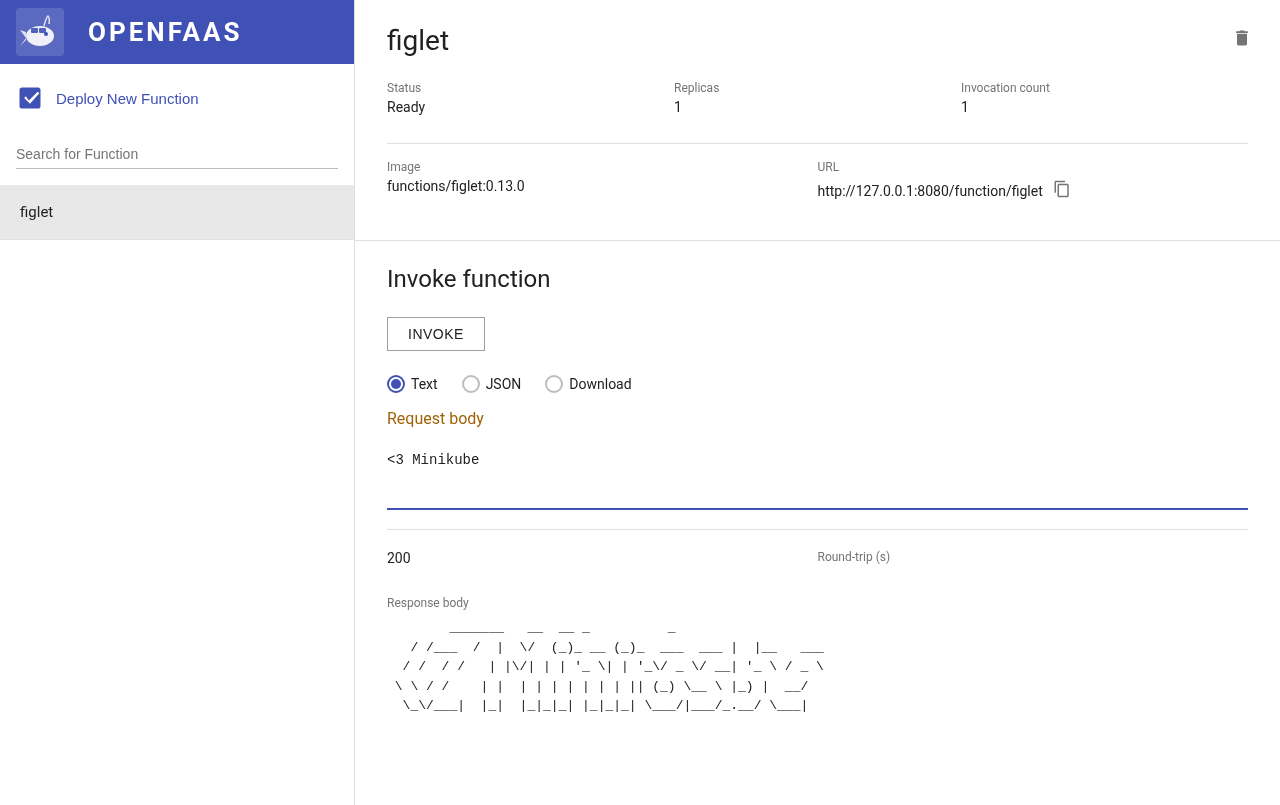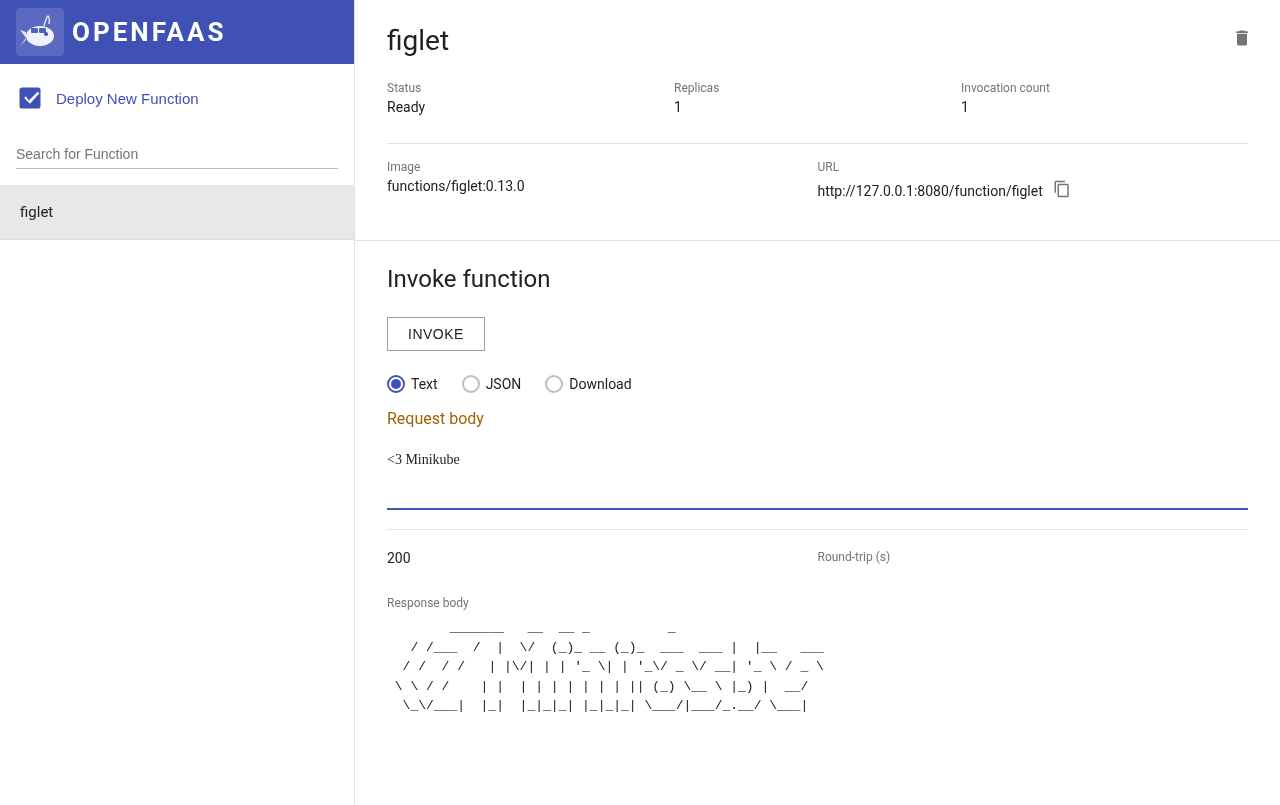--- a/index.html
+++ b/index.html
@@ -14,21 +14,21 @@
       display: flex;
       flex-direction: column;
     }
 
     #sidebar-header {
       background: #3f51b5;
       height: 64px;
       display: flex;
       align-items: center;
       padding: 0 16px;
-      gap: 8px;
+      gap: 24px;
     }
 
     #logo-icon {
       width: 48px;
       height: 48px;
     }
 
     #brand-name {
       font-size: 26px;
       font-weight: 700;
@@ -218,21 +218,21 @@
       width: 100%;
       border: none;
       border-bottom: 2px solid #3f51b5;
       outline: none;
       font-size: 14px;
       padding: 4px 0 8px;
       color: #212121;
       background: transparent;
       min-height: 60px;
       resize: none;
-      font-family: Liberation Serif, serif;
+      font-family: Liberation Mono, monospace;
     }
 
     #response-section {
       margin-top: 16px;
       border-top: 1px solid #e0e0e0;
       padding-top: 16px;
     }
 
     .response-meta-grid {
       display: grid;

